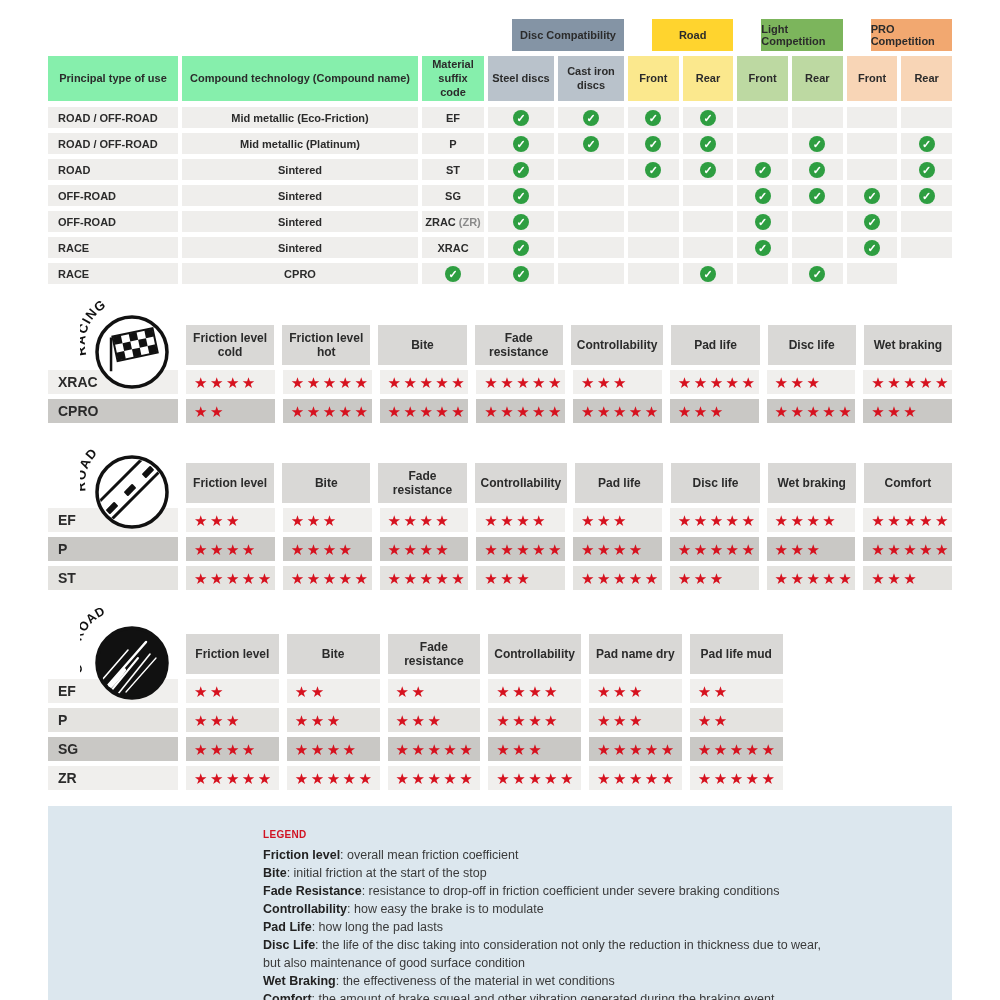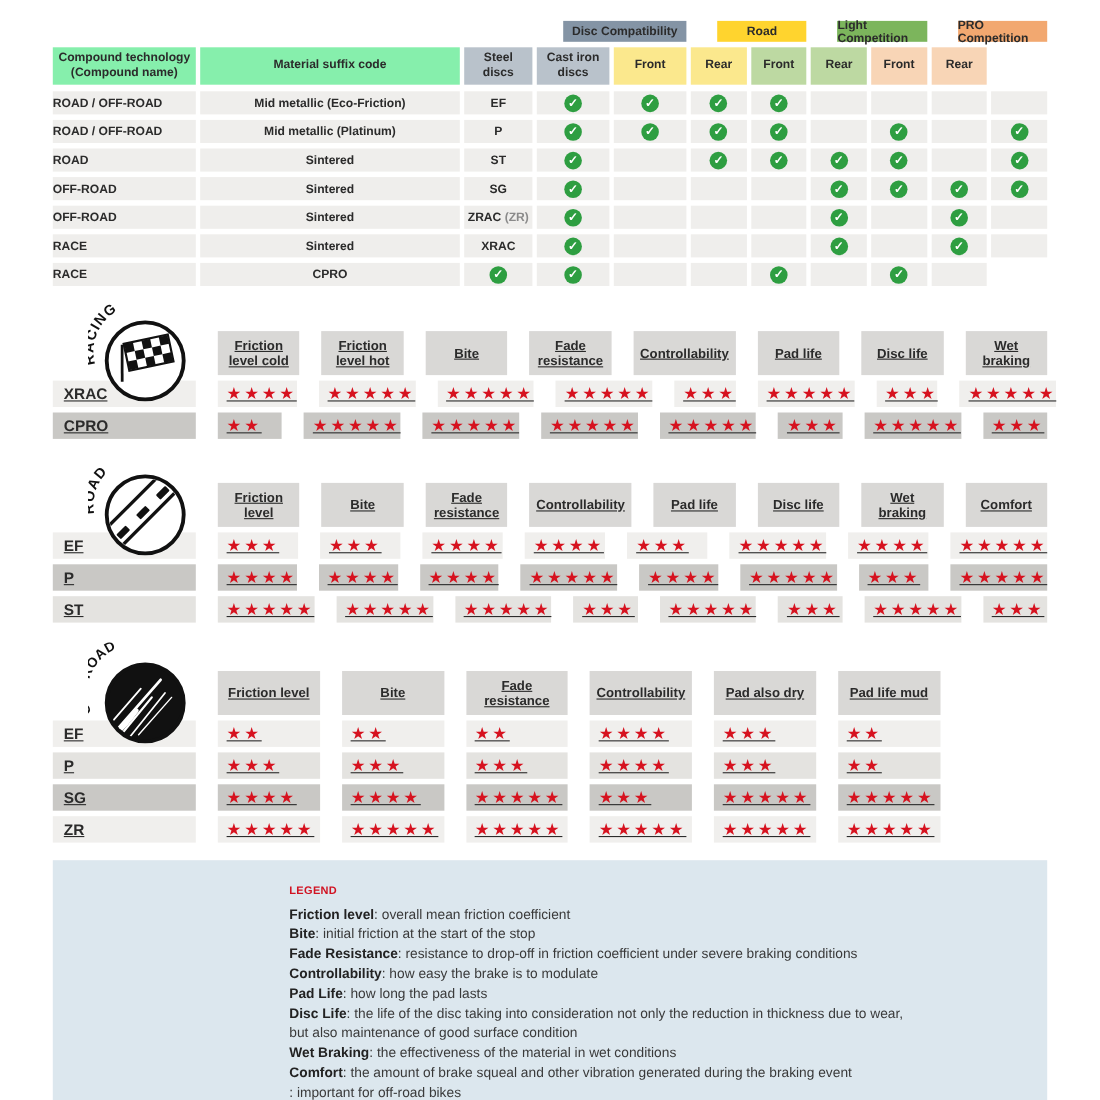--- a/index.html
+++ b/index.html
@@ -2,41 +2,41 @@
 <html><head>
 <meta charset="utf-8">
 <style>
   * { margin:0; padding:0; box-sizing:border-box; }
   html,body { background:#ffffff; width:1000px; font-family:"Liberation Sans", sans-serif; color:#2b2b2b; }
   .page { width:1000px; padding:19px 48px 18px 48px; position:relative; }
 
   
   .compat-grid { display:grid; grid-template-columns:130px 236px 62px 66px 66px repeat(6,1fr); column-gap:4px; width:904px; }
   .grp-row { margin-bottom:5px; }
-  .grp { height:19px; font-size:11px; font-weight:bold; display:flex; align-items:center; justify-content:center;margin-left:24px; }
+  .grp { height:32px; font-size:11px; font-weight:bold; display:flex; align-items:center; justify-content:center;margin-left:24px; }
   .grp-disc { grid-column:4/6; background:var(--c-disc); }
   .grp-road { grid-column:6/8; background:var(--c-road); }
   .grp-lc   { grid-column:8/10; background:var(--c-lc); }
   .grp-pro  { grid-column:10/12; background:var(--c-pro); }
   .colhead-row { margin-bottom:6px; }
   .colhead { background:#86efac; min-height:34px; font-size:11px; font-weight:bold; display:flex; align-items:center; justify-content:center; text-align:center; line-height:1.25; padding:2px 4px; }
   .colhead.sub-disc { background:var(--c-disc-sub); }
   .colhead.sub-road { background:var(--c-road-sub); }
   .colhead.sub-lc   { background:var(--c-lc-sub); }
   .colhead.sub-pro  { background:var(--c-pro-sub); }
   .compat-row { margin-bottom:5px; }
   .compat-row .cell { background:#efeeec; height:21px; font-size:11px; font-weight:bold; display:flex; align-items:center; justify-content:center; }
-  .compat-row .cell.use { justify-content:flex-start; }
+  .compat-row .cell.use { justify-content:flex-start; padding-left:10px; }
   .code-suffix { color:#8a8a8a; margin-left:3px; }
   .check-badge { width:16px; height:16px; border-radius:50%; background:#2e9e41; color:#ffffff; font-size:11px; font-weight:bold; line-height:16px; text-align:center; display:inline-block; }
 
   
   .section { position:relative; width:904px; }
   .section .icon-wrap { position:absolute; left:32px; width:96px; height:96px; }
-  .rate-grid { display:grid; column-gap:20px;text-decoration:underline; }
+  .rate-grid { display:grid; column-gap:8px; }
   .cols8 { grid-template-columns:130px repeat(8,1fr); width:904px; }
   .cols6 { grid-template-columns:130px repeat(6,92.75px); width:711px; }
   .rate-head .spacer { background:transparent; }
   .rate-head .hcell { background:#d9d8d6; min-height:40px; font-size:12px; font-weight:bold; display:flex; align-items:center; justify-content:center; text-align:center; line-height:1.2; padding:2px 6px; }
   .rate-head { margin-bottom:5px; }
   .rate-row { margin-bottom:5px; }
   .rate-row .lcell { font-size:14px; font-weight:bold; display:flex; align-items:center; padding-left:10px; height:24px; }
   .rate-row .scell { height:24px; display:flex; align-items:center; padding-left:8px; }
   .shade-light { background:#f0efed; }
   .shade-mid   { background:#e4e3e0; }
@@ -57,20 +57,21 @@
 <div class="page" style="--c-disc:#8494a5; --c-disc-sub:#b9c2cb; --c-road:#ffd42e; --c-road-sub:#fbe88d; --c-lc:#7cb55c; --c-lc-sub:#bdd9a2; --c-pro:#f2a870; --c-pro-sub:#f8d5b6;">
 
   <div>
     <div class="compat-grid grp-row">
       <div class="grp grp-disc">Disc Compatibility</div>
       <div class="grp grp-road">Road</div>
       <div class="grp grp-lc">Light Competition</div>
       <div class="grp grp-pro">PRO Competition</div>
     </div>
     <div class="compat-grid colhead-row">
+      <div class="colhead">Principal type of use</div>
       <div class="colhead">Compound technology (Compound name)</div>
       <div class="colhead">Material suffix code</div>
       <div class="colhead sub-disc">Steel discs</div>
       <div class="colhead sub-disc">Cast iron discs</div>
       <div class="colhead sub-road">Front</div>
       <div class="colhead sub-road">Rear</div>
       <div class="colhead sub-lc">Front</div>
       <div class="colhead sub-lc">Rear</div>
       <div class="colhead sub-pro">Front</div>
       <div class="colhead sub-pro">Rear</div>
@@ -477,21 +478,21 @@
           <path d="M 22,86 Q 34,76 44,62" fill="none" stroke-width="4"></path>
         </g>
       </svg>
     </div>
     <div class="rate-grid cols6 rate-head">
         <div class="spacer"></div>
         <div class="hcell">Friction level</div>
         <div class="hcell">Bite</div>
         <div class="hcell">Fade resistance</div>
         <div class="hcell">Controllability</div>
-        <div class="hcell">Pad also dry</div>
+        <div class="hcell">Pad name dry</div>
         <div class="hcell">Pad life mud</div>
       </div>
     <div class="rows-host">
         <div class="rate-grid cols6 rate-row">
           <div class="lcell shade-light">EF</div>
           <div class="scell shade-light">
             <span class="stars">★★</span>
           </div>
           <div class="scell shade-light">
             <span class="stars">★★</span>

